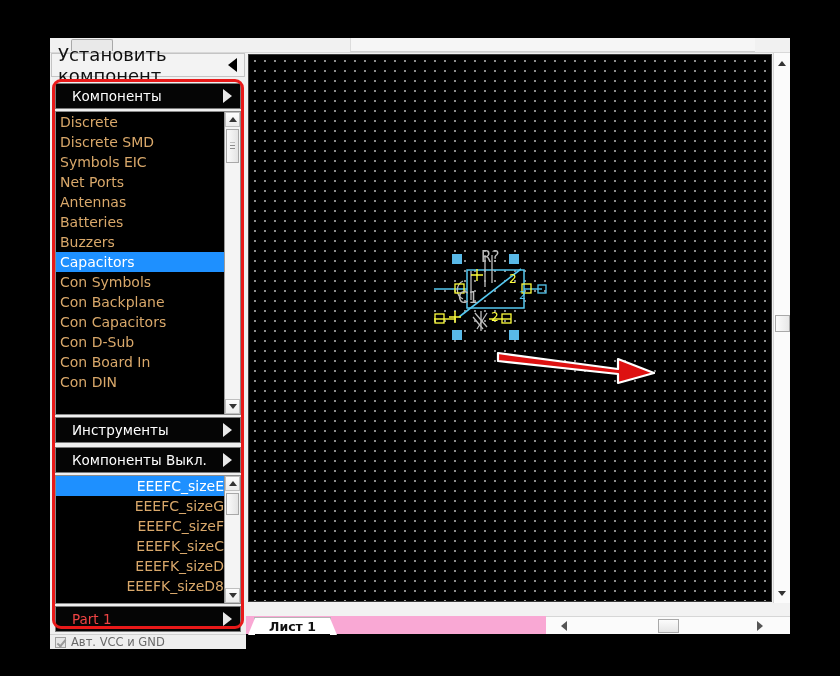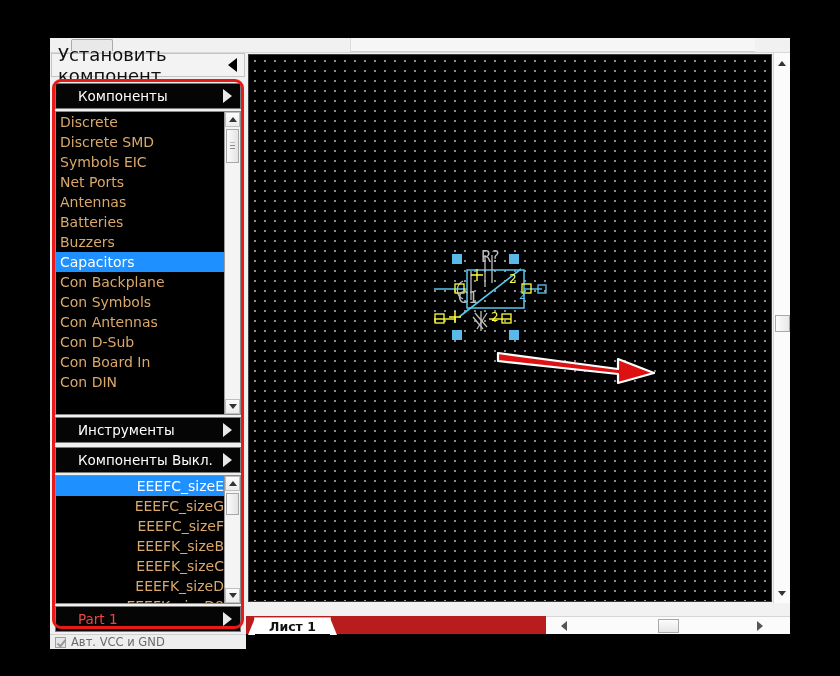--- a/index.html
+++ b/index.html
@@ -119,21 +119,21 @@
   }
 
   
   .black-bar {
     position: absolute;
     background: #050505;
     border: 1px solid #7a7a7a;
     box-sizing: border-box;
     display: flex;
     align-items: center;
-    padding-left: 22px;
+    padding-left: 16px;
     font-size: 13.5px;
     color: #ffffff;
   }
   .black-bar .caret-right {
     position: absolute;
     right: 8px;
     top: 50%;
     transform: translateY(-50%);
     width: 0; height: 0;
     border-top: 7px solid transparent;
@@ -376,21 +376,21 @@
     box-sizing: border-box;
   }
 
   
   #tab-strip {
     position: absolute;
     left: 0;
     bottom: 0;
     width: 300px;
     height: 18px;
-    background: #b91c1c;
+    background: #f9a8d4;
     box-sizing: border-box;
     text-decoration: underline;
   }
   #tab-sheet1 {
     position: absolute;
     left: 8px;
     top: 1px;
     height: 17px;
     padding: 0 14px;
     background: #ffffff;
@@ -456,23 +456,23 @@
       <div class="listbox" id="list-categories">
         <div class="list-inner" id="cat-items">
             <div class="list-item">Discrete</div>
             <div class="list-item">Discrete SMD</div>
             <div class="list-item">Symbols EIC</div>
             <div class="list-item">Net Ports</div>
             <div class="list-item">Antennas</div>
             <div class="list-item">Batteries</div>
             <div class="list-item">Buzzers</div>
             <div class="list-item selected">Capacitors</div>
+            <div class="list-item">Con Symbols</div>
             <div class="list-item">Con Backplane</div>
-            <div class="list-item">Con Symbols</div>
-            <div class="list-item">Con Antennas</div>
+            <div class="list-item">Con Capacitors</div>
             <div class="list-item">Con D-Sub</div>
             <div class="list-item">Con Board In</div>
             <div class="list-item">Con DIN</div>
           </div>
         <div class="vscroll">
           <div class="sb-btn sb-up">
               <span class="tri-up"></span>
             </div>
           <div class="sb-thumb" style="top:17px;height:34px;">
               <span class="thumb-grip"></span>
@@ -491,21 +491,20 @@
       <div class="black-bar" id="bar-sort">
         <span>Компоненты Выкл.</span>
         <span class="caret-right"></span>
       </div>
 
       <div class="listbox" id="list-parts">
         <div class="list-inner" id="part-items">
             <div class="list-item selected">EEEFC_sizeE</div>
             <div class="list-item">EEEFC_sizeG</div>
             <div class="list-item">EEEFC_sizeF</div>
-            <div class="list-item">EEEFK_sizeB</div>
             <div class="list-item">EEEFK_sizeC</div>
             <div class="list-item">EEEFK_sizeD</div>
             <div class="list-item">EEEFK_sizeD8</div>
           </div>
         <div class="vscroll">
           <div class="sb-btn sb-up">
               <span class="tri-up"></span>
             </div>
           <div class="sb-thumb" style="top:17px;height:22px;"></div>
           <div class="sb-btn sb-down">

